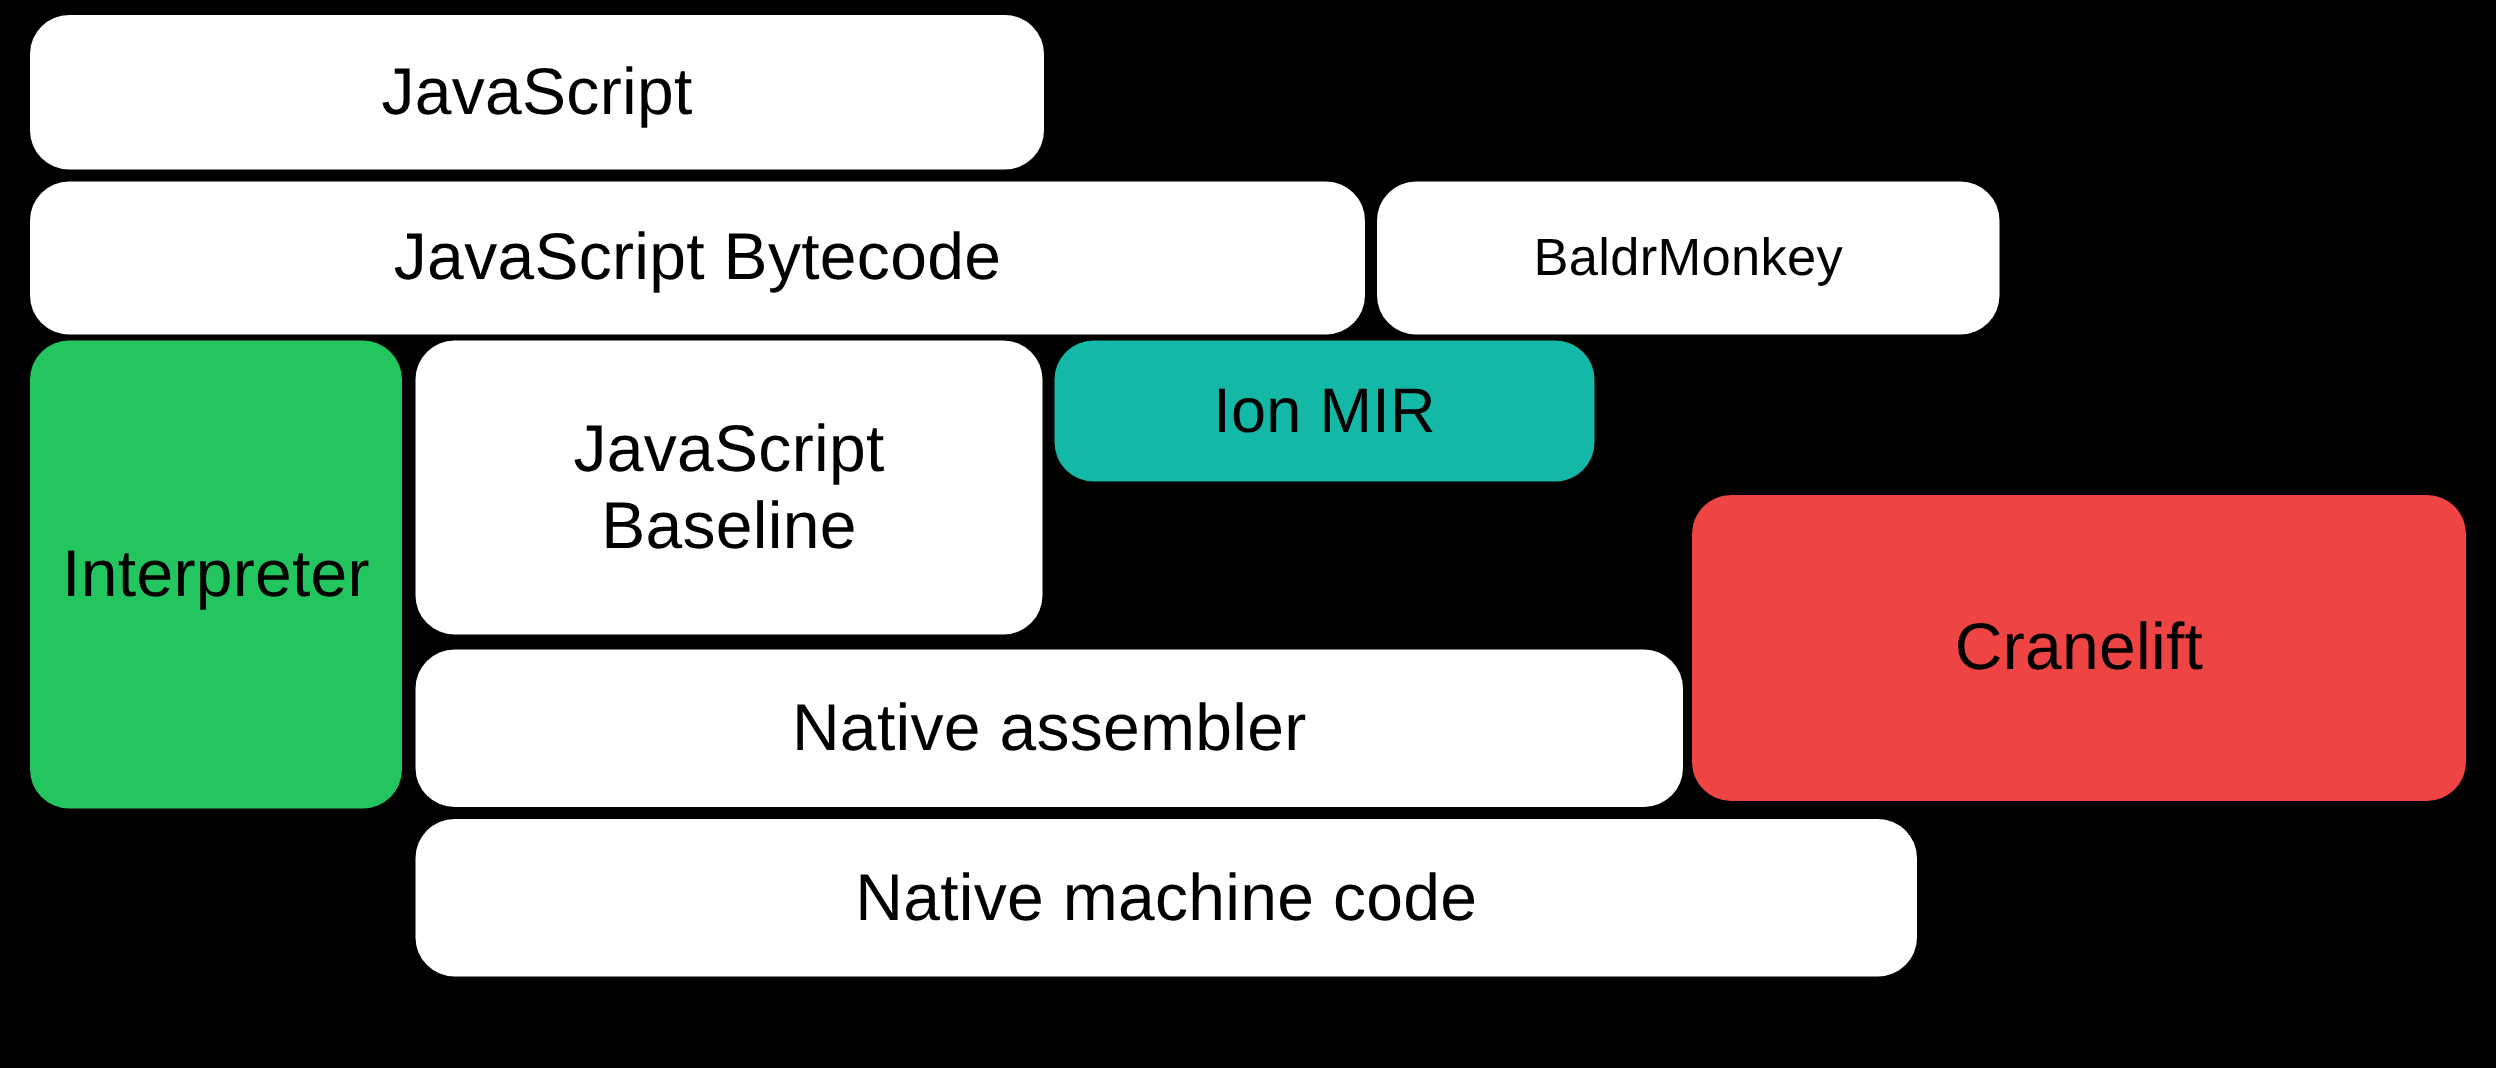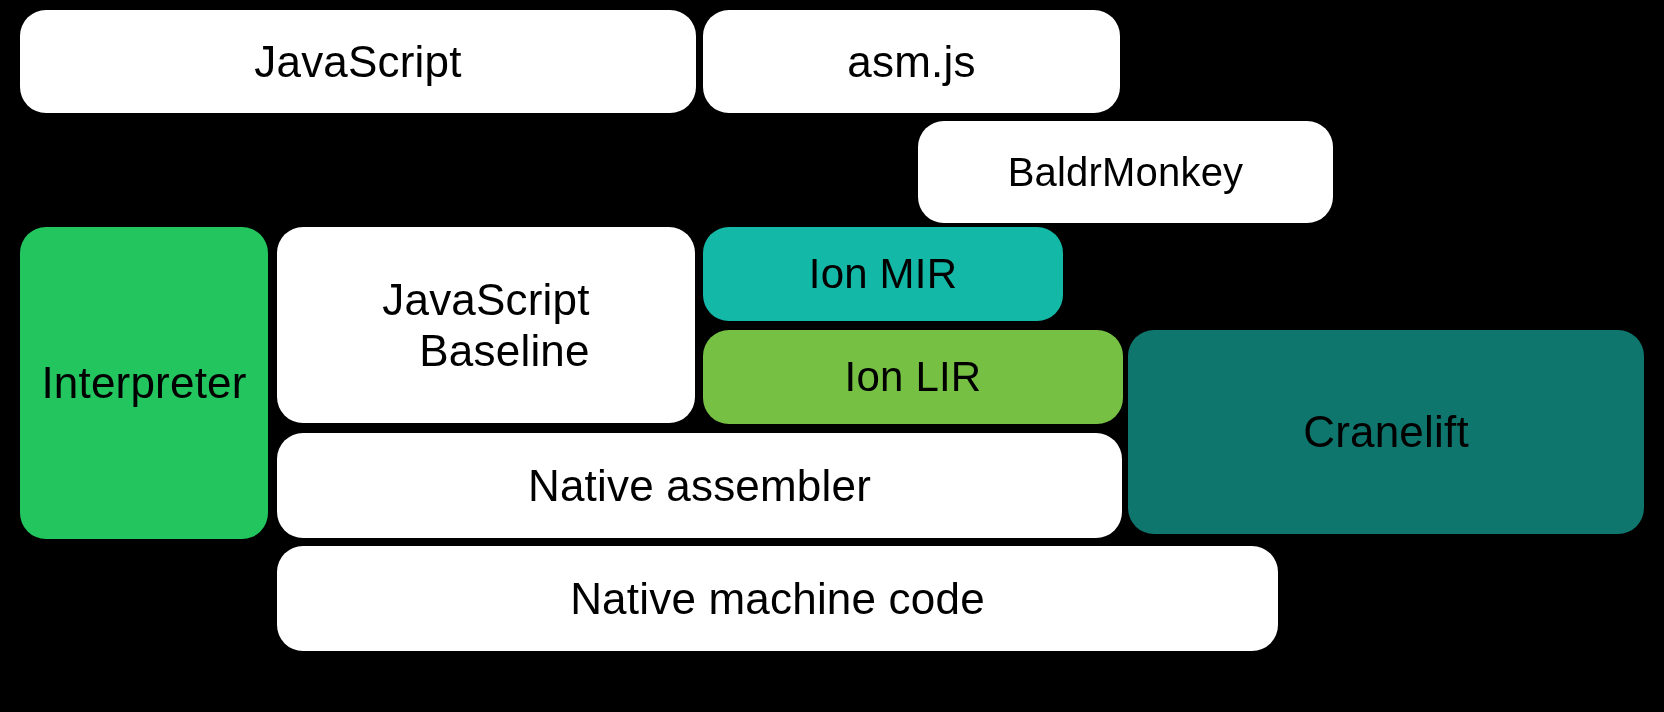--- a/index.html
+++ b/index.html
@@ -16,39 +16,38 @@
     height: 712px;
     background: #000000;
     overflow: hidden;
   }
   .node {
     position: absolute;
     box-sizing: border-box;
     display: flex;
     align-items: center;
     justify-content: center;
-    text-align: right;
+    text-align: center;
     border-radius: 26px;
     color: #000000;
     font-size: 42px;
     line-height: 1.16;
     letter-spacing: 0.2px;
     white-space: pre-line;
     padding: 2px 10px;
     -webkit-font-smoothing: antialiased;
   }
 </style>
 </head>
 <body>
 
 <div id="stage" style="background: rgb(0, 0, 0);">
     <div class="node" style="left: 20px; top: 10px; width: 676px; height: 103px; background: rgb(255, 255, 255); font-size: 44px;">JavaScript</div>
-    <div class="node" style="left: 703px; top: 10px; width: 417px; height: 103px; background: rgb(255, 255, 255); font-size: 44px;">asm.js</div>
-    <div class="node" style="left: 918px; top: 121px; width: 415px; height: 102px; background: rgb(255, 255, 255); font-size: 40px;">BaldrMonkey</div>
+    <div class="node" style="left: 20px; top: 121px; width: 890px; height: 102px; background: rgb(255, 255, 255); font-size: 44px;">JavaScript Bytecode</div>
+    <div class="node" style="left: 918px; top: 121px; width: 415px; height: 102px; background: rgb(255, 255, 255); font-size: 35px;">BaldrMonkey</div>
     <div class="node" style="left: 20px; top: 227px; width: 248px; height: 312px; background: #22c55e; font-size: 44px;">Interpreter</div>
     <div class="node" style="left: 277px; top: 227px; width: 418px; height: 196px; background: rgb(255, 255, 255); font-size: 44px;">JavaScript
 Baseline</div>
     <div class="node" style="left: 703px; top: 227px; width: 360px; height: 94px; background: #14b8a6; font-size: 42px;">Ion MIR</div>
-    <div class="node" style="left: 703px; top: 330px; width: 420px; height: 94px; background: rgb(118, 192, 67); font-size: 42px;">Ion LIR</div>
-    <div class="node" style="left: 1128px; top: 330px; width: 516px; height: 204px; background: #0f766e; font-size: 44px;">Cranelift</div>
+    <div class="node" style="left: 1128px; top: 330px; width: 516px; height: 204px; background: #ef4444; font-size: 44px;">Cranelift</div>
     <div class="node" style="left: 277px; top: 433px; width: 845px; height: 105px; background: rgb(255, 255, 255); font-size: 44px;">Native assembler</div>
     <div class="node" style="left: 277px; top: 546px; width: 1001px; height: 105px; background: rgb(255, 255, 255); font-size: 44px;">Native machine code</div>
   </div>
 
 </body></html>

